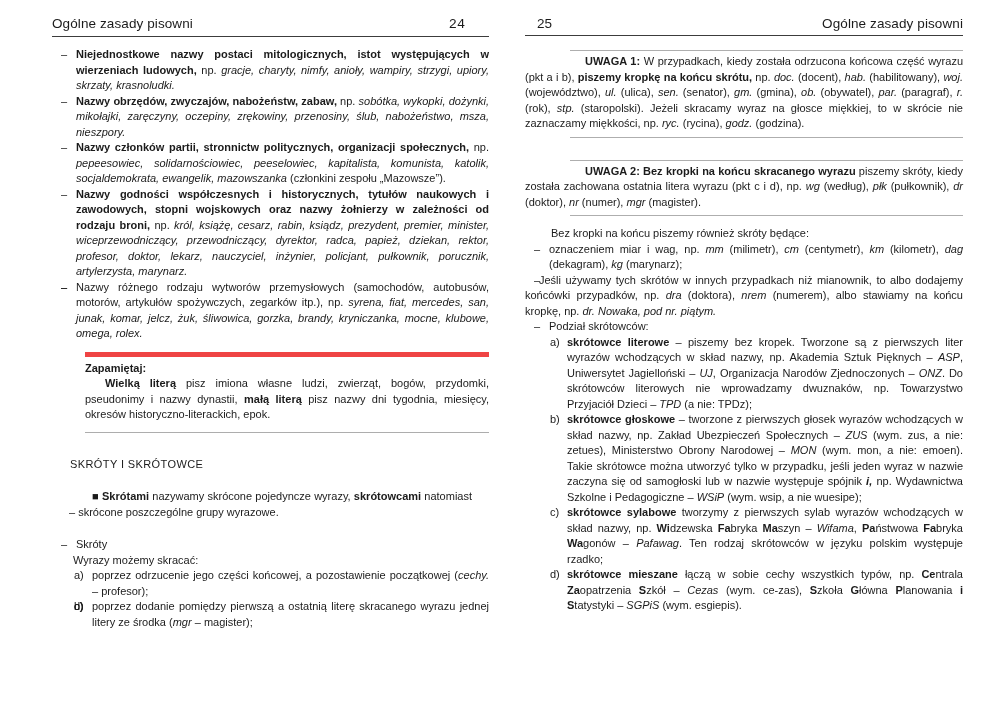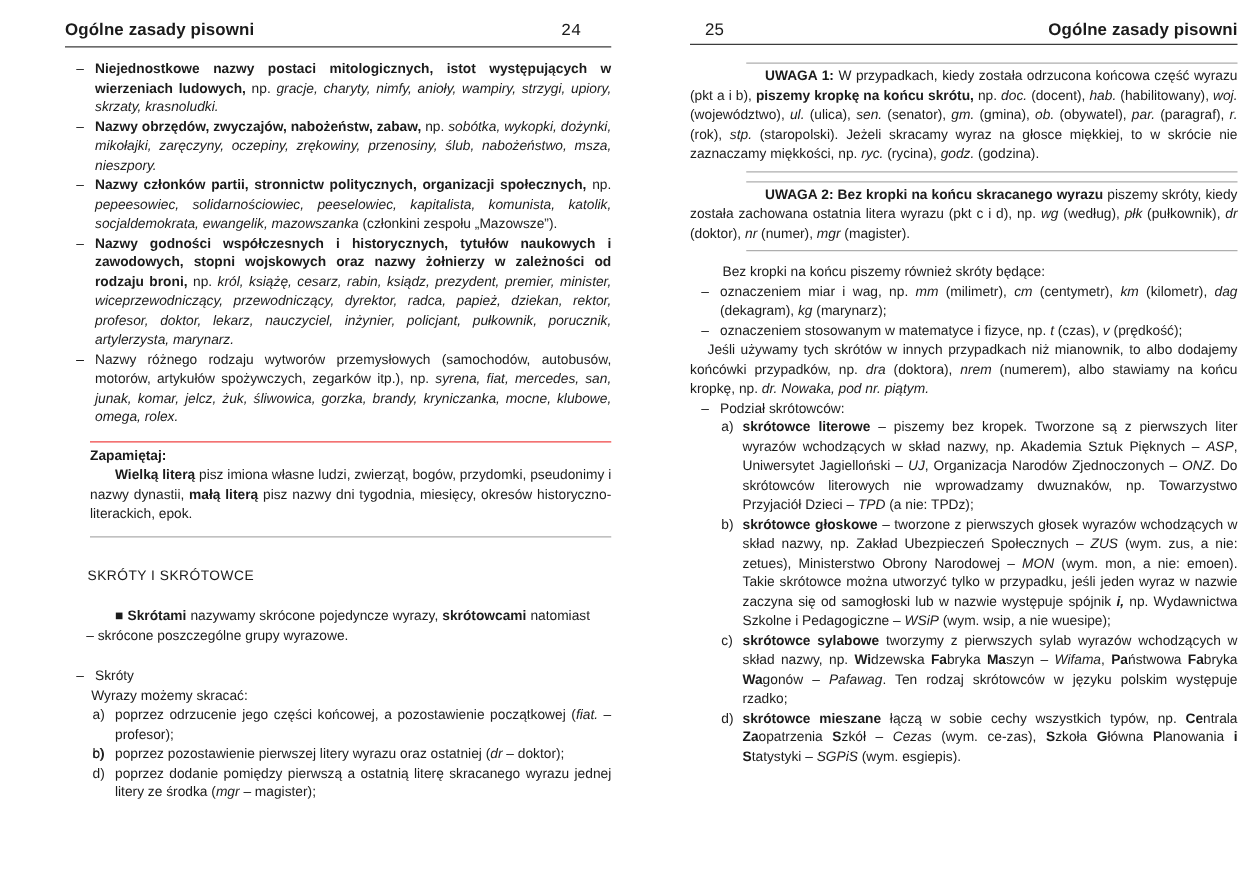--- a/index.html
+++ b/index.html
@@ -1,53 +1,53 @@
 <!DOCTYPE html>
 <html lang="pl"><head>
 <meta charset="utf-8">
 <style>
   html,body{margin:0;padding:0;background:#ffffff;}
   body{width:1000px;height:715px;overflow:hidden;position:relative;
        font-family:"Liberation Sans", sans-serif;color:#1b1b1b;
        -webkit-font-smoothing:antialiased;}
   .page{position:absolute;top:16px;}
   .page.left{left:52px;width:437px;}
-  .page.right{left:552px;width:438px;}
+  .page.right{left:525px;width:438px;}
 
   .pagehead{display:flex;justify-content:space-between;align-items:baseline;
             border-bottom:1.5px solid #3c3c3c;padding-bottom:4px;font-size:13.5px;}
-  .ph-title{font-weight:bold;letter-spacing:0.1px;}
+  .ph-title{font-weight:normal;letter-spacing:0.1px;}
   .ph-num{font-weight:normal;}
   .page.left .ph-num{padding-right:24px;font-family:Liberation Mono, monospace;}
   .page.right .ph-num{padding-left:12px;}
 
   .content{margin-top:10px;font-size:11px;line-height:15.5px;text-align:justify;}
 
   .dash-item{position:relative;padding-left:24px;}
   .dash-item .mk{position:absolute;left:9px;top:0;}
 
   .abc-item{position:relative;padding-left:40px;}
   .abc-item .mk{position:absolute;left:22px;top:0;}
   .page.right .abc-item{padding-left:42px;}
   .page.right .abc-item .mk{left:25px;}
 
-  .rbox{margin:10px 0 0 20px;border-top:1px solid #ef4444;border-bottom:1px solid #adadad;
+  .rbox{margin:10px 0 0 33px;border-top:5px solid #ef4444;border-bottom:1px solid #adadad;
         padding:4px 0 9px;}
   .rb-label{font-weight:bold;}
   .rb-text{margin:0;text-indent:20px;}
 
   .sect{font-size:11px;font-weight:normal;letter-spacing:0.4px;margin:24px 0 14px 18px;}
 
   .intro{margin:17px;text-indent:23px;}
   .leadin{margin:0 0 0 21px;}
   .plain{margin:10px 0 0 0;padding-left:26px;}
   .indent1{margin:0;text-indent:14px;}
 
   .ubox{margin-top:14px;}
-  .ubox + .ubox{margin-top:7px;}
+  .ubox + .ubox{margin-top:22px;}
   .ubox .rule{border-top:1px solid #aeaeae;margin-left:45px;}
   .ubox .utext{margin:3px 0 5px 0;text-indent:60px;}
 
   .s-b{font-weight:bold;}
   .s-i{font-style:italic;}
   .s-bi{font-weight:bold;font-style:italic;}
 </style>
 </head>
 <body>
 
@@ -94,28 +94,27 @@
       <p class="intro"><span>■ </span><span class="s-b">Skrótami</span><span> nazywamy skrócone pojedyncze wyrazy, </span><span class="s-b">skrótowcami</span><span> natomiast – skrócone poszczególne grupy wyrazowe.</span></p>
 
       <div class="dash-item">
         <span class="mk">–</span>
         <span>Skróty</span>
       </div>
       <p class="leadin">Wyrazy możemy skracać:</p>
 
       <div class="abc-item">
         <span class="mk">a)</span>
-        <span><span>poprzez odrzucenie jego części końcowej, a pozostawienie początkowej (</span><span class="s-i">fiat.</span><span> – profesor);</span></span>
+        <span><span>poprzez odrzucenie jego części końcowej, a pozostawienie początkowej (</span><span class="s-i">cechy.</span><span> – profesor);</span></span>
       </div>
       <div class="abc-item">
         <span class="mk">b)</span>
       </div>
       <div class="abc-item">
         <span class="mk">c)</span>
-        <span><span>poprzez pozostawienie pierwszej litery wyrazu oraz ostatniej (</span><span class="s-i">dr</span><span> – doktor);</span></span>
       </div>
       <div class="abc-item">
         <span class="mk">d)</span>
         <span><span>poprzez dodanie pomiędzy pierwszą a ostatnią literę skracanego wyrazu jednej litery ze środka (</span><span class="s-i">mgr</span><span> – magister);</span></span>
       </div>
 
     </div>
   </section>
 
   <section class="page right">
@@ -138,21 +137,20 @@
       </div>
 
       <p class="plain">Bez kropki na końcu piszemy również skróty będące:</p>
 
       <div class="dash-item">
         <span class="mk">–</span>
         <span><span>oznaczeniem miar i wag, np. </span><span class="s-i">mm</span><span> (milimetr), </span><span class="s-i">cm</span><span> (centymetr), </span><span class="s-i">km</span><span> (kilometr), </span><span class="s-i">dag</span><span> (dekagram), </span><span class="s-i">kg</span><span> (marynarz);</span></span>
       </div>
       <div class="dash-item">
         <span class="mk">–</span>
-        <span><span>oznaczeniem stosowanym w matematyce i fizyce, np. </span><span class="s-i">t</span><span> (czas), </span><span class="s-i">v</span><span> (prędkość);</span></span>
       </div>
 
       <p class="indent1"><span>Jeśli używamy tych skrótów w innych przypadkach niż mianownik, to albo dodajemy końcówki przypadków, np. </span><span class="s-i">dra</span><span> (doktora), </span><span class="s-i">nrem</span><span> (numerem), albo stawiamy na końcu kropkę, np. </span><span class="s-i">dr. Nowaka, pod nr. piątym.</span></p>
 
       <div class="dash-item">
         <span class="mk">–</span>
         <span>Podział skrótowców:</span>
       </div>
 
       <div class="abc-item">

